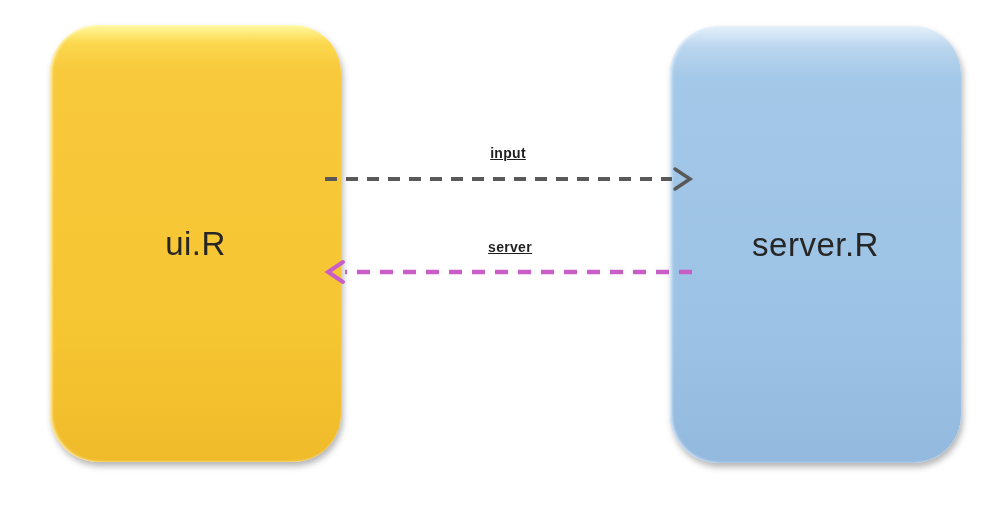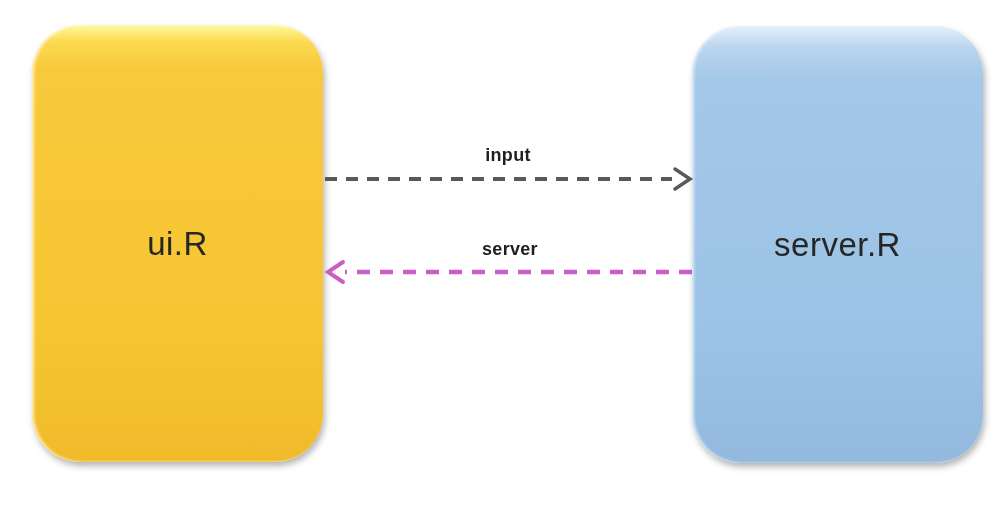--- a/index.html
+++ b/index.html
@@ -17,32 +17,33 @@
   }
   .node {
     position: absolute;
     width: 291px;
     height: 437px;
     border-radius: 48px;
     display: flex;
     align-items: center;
     justify-content: center;
     box-shadow: 2px 4px 6px rgba(90, 90, 90, 0.45);
+    margin-left: 18px;
   }
   .node-ui {
     left: 32px;
     top: 25px;
     background: linear-gradient(180deg,
       #fff9a0 0%, #fcd94f 4%, #f8c93c 10%,
       #f6c532 70%, #f0bb2a 100%);
     box-shadow: 2px 4px 6px rgba(90, 90, 90, 0.45),
                 inset 2px 0 3px rgba(255, 255, 230, 0.75);
   }
   .node-server {
-    left: 692px;
+    left: 652px;
     top: 26px;
     background: linear-gradient(180deg,
       #e4f0fa 0%, #bad5ee 5%, #a3c8e8 12%,
       #9cc2e5 70%, #93b9de 100%);
     box-shadow: 2px 4px 6px rgba(90, 90, 90, 0.45),
                 inset 2px 0 3px rgba(235, 245, 255, 0.8);
     justify-content: center;
   }
   .node-label {
     font-size: 33px;
@@ -52,24 +53,25 @@
   .edges {
     position: absolute;
     left: 0;
     top: 0;
     pointer-events: none;
   }
   .edge-label {
     position: absolute;
     width: 120px;
     text-align: center;
-    font-size: 18px;
+    font-size: 14px;
     font-weight: 700;
     color: #1f1f1f;
     letter-spacing: 0.3px;
+    text-decoration: underline;
   }
   .edge-label-input  { left: 448px; top: 145px; }
   .edge-label-output { left: 450px; top: 239px; }
 </style>
 </head>
 <body>
 
 <div class="canvas">
 
   <div class="node node-ui">

